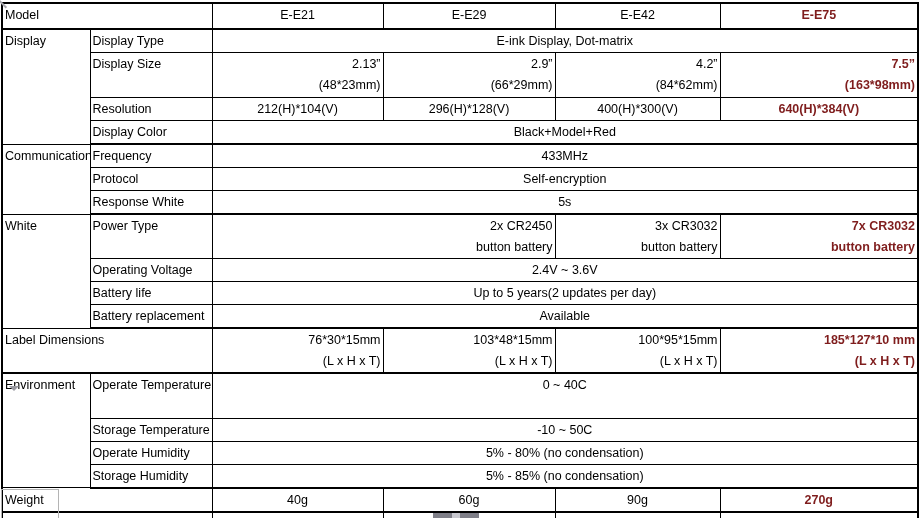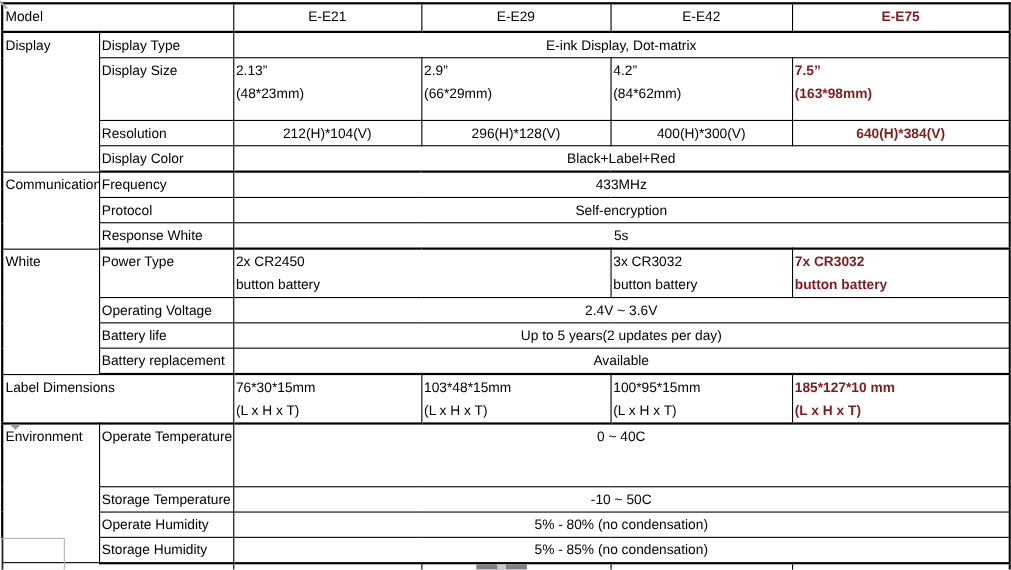--- a/index.html
+++ b/index.html
@@ -21,28 +21,28 @@
   }
   table.spec td{
     border:1px solid #000;
     vertical-align:top;
     padding:1px 2px 0 2px;
     line-height:21px;
     overflow:hidden;
     white-space:nowrap;
   }
   tr.h26{height:26px;} tr.h22{height:22px;margin-top:16px;} tr.h23{height:23px;}
-  tr.h44{height:44px;} tr.h45{height:57px;padding-left:24px;}
+  tr.h44{height:44px;} tr.h45{height:45px;padding-left:24px;}
   tr.secend td{border-bottom:2px solid #000;}
   td.lbl{text-align:left;padding-left:3px;}
   td.sec{text-align:left;padding-left:2px;}
   td.val{text-align:center;}
   td.wrap{white-space:normal;}
   .blue{color:#7f1d1d;font-weight:bold;}
-  .l1,.l2{line-height:21px;text-align:left;}
+  .l1,.l2{line-height:21px;text-align:right;}
   td.packcell{font-size:11.9px;letter-spacing:-0.1px;padding-left:1px;padding-right:1px;}
   
   .corner-mark{
     position:absolute;left:0px;top:0px;width:10px;height:1.5px;
     background:#a9a9af;transform:rotate(45deg);transform-origin:0 0;
   }
   .env-cursor{
     position:absolute;left:9px;top:386px;width:0;height:0;
     border-left:5px solid transparent;border-right:5px solid transparent;
     border-top:5px solid #9a9aa2;
@@ -112,21 +112,21 @@
     <tr class="h22">
       <td class="lbl">Resolution</td>
       <td class="val">212(H)*104(V)</td>
       <td class="val">296(H)*128(V)</td>
       <td class="val">400(H)*300(V)</td>
       <td class="val blue">640(H)*384(V)</td>
     </tr>
 
     <tr class="h22 secend">
       <td class="lbl">Display Color</td>
-      <td class="val" colspan="4">Black+Label+Red</td>
+      <td class="val" colspan="4">Black+Model+Red</td>
     </tr>
 
     <tr class="h22">
       <td class="sec" rowspan="3">Communication</td>
       <td class="lbl">Frequency</td>
       <td class="val" colspan="4">433MHz</td>
     </tr>
 
     <tr class="h22">
       <td class="lbl">Protocol</td>

